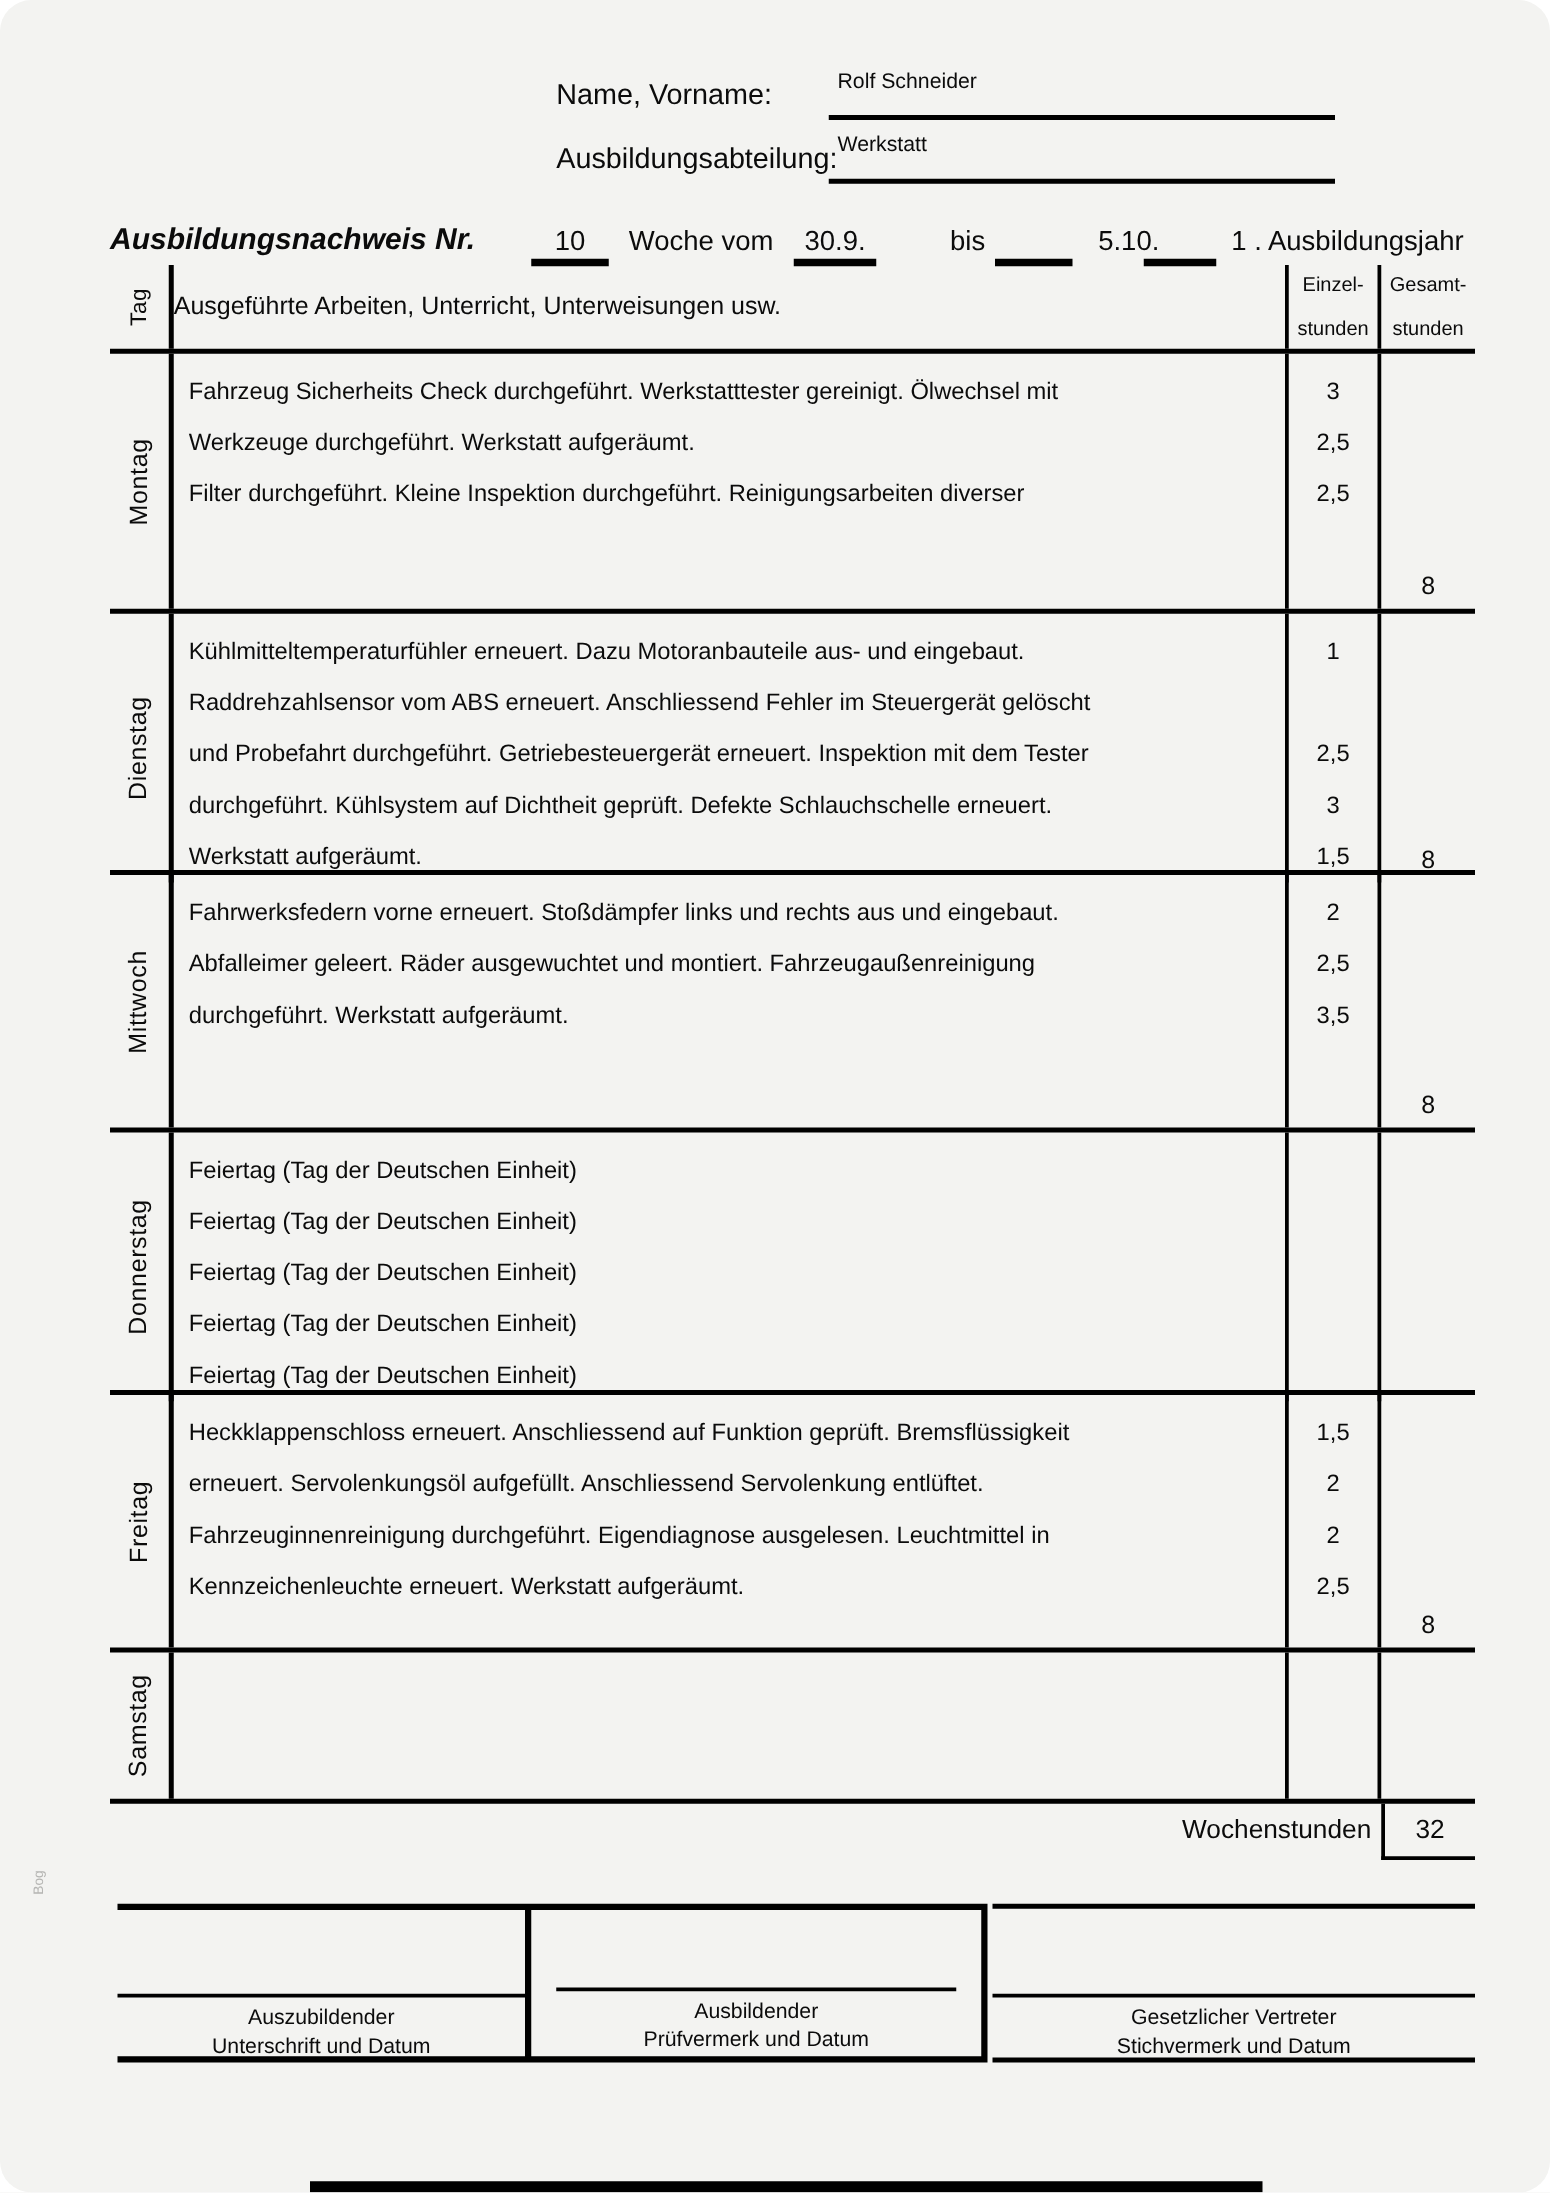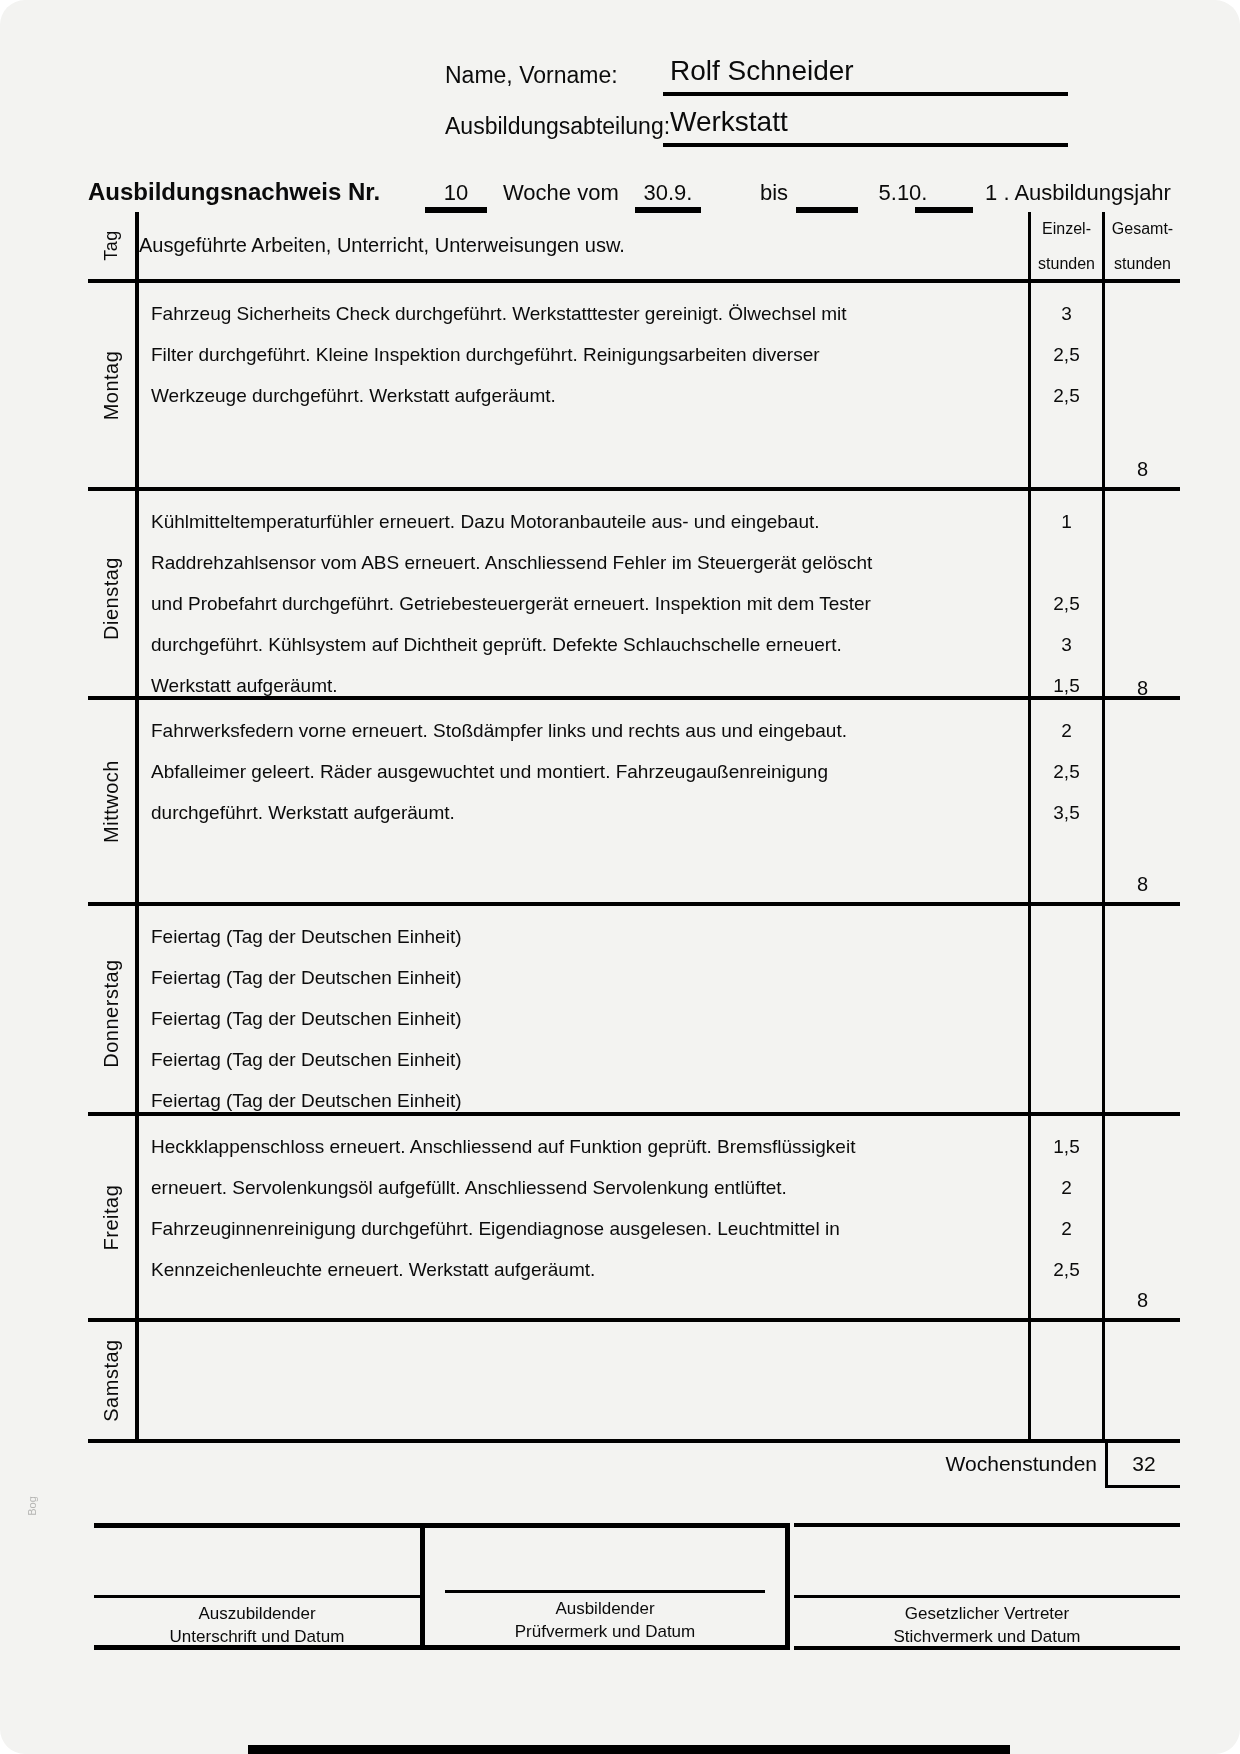--- a/index.html
+++ b/index.html
@@ -3,25 +3,25 @@
 <meta charset="utf-8">
 <style>
   html,body{margin:0;padding:0;}
   body{background:#ffffff;font-family:"Liberation Sans","DejaVu Sans",sans-serif;color:#0b0b0b;}
   .page{position:relative;width:1240px;height:1754px;background:#f3f3f1;overflow:hidden;border-radius:25px;}
 
   .abs{position:absolute;}
 
   
   .field-label{font-size:23px;}
-  .field-value{font-size:28px;}
+  .field-value{font-size:17px;}
   .hline{background:#000;}
 
   
-  .doc-title{font-size:24px;font-weight:bold;}
+  .doc-title{font-size:24px;font-weight:bold;font-style:italic;}
   .title-val{font-size:22px;text-align:center;}
   .title-lbl{font-size:22px;text-align:center;}
 
   
   .main-table{position:absolute;left:88px;top:212px;width:1092px;}
   .trow{display:grid;grid-template-columns:47px 893px 77px 75px;box-sizing:border-box;border-bottom:4px solid #000;}
   .cell-day{position:relative;}
   .rotwrap{position:absolute;inset:0;display:flex;align-items:center;justify-content:center;}
   .rot{transform:rotate(-90deg);white-space:nowrap;font-size:20px;letter-spacing:.5px;}
   .cell-content{border-left:4px solid #000;box-sizing:border-box;padding-top:10px;}
@@ -104,22 +104,22 @@
     </div>
 
     <div class="trow h-mon">
       <div class="cell-day">
         <div class="rotwrap">
             <span class="rot">Montag</span>
           </div>
       </div>
       <div class="cell-content">
         <div class="line">Fahrzeug Sicherheits Check durchgeführt. Werkstatttester gereinigt. Ölwechsel mit</div>
+        <div class="line">Werkzeuge durchgeführt. Werkstatt aufgeräumt.</div>
         <div class="line">Filter durchgeführt. Kleine Inspektion durchgeführt. Reinigungsarbeiten diverser</div>
-        <div class="line">Werkzeuge durchgeführt. Werkstatt aufgeräumt.</div>
       </div>
       <div class="cell-einzel">
         <div class="line val">3</div>
         <div class="line val">2,5</div>
         <div class="line val">2,5</div>
       </div>
       <div class="cell-gesamt">
         <div class="total">8</div>
       </div>
     </div>

